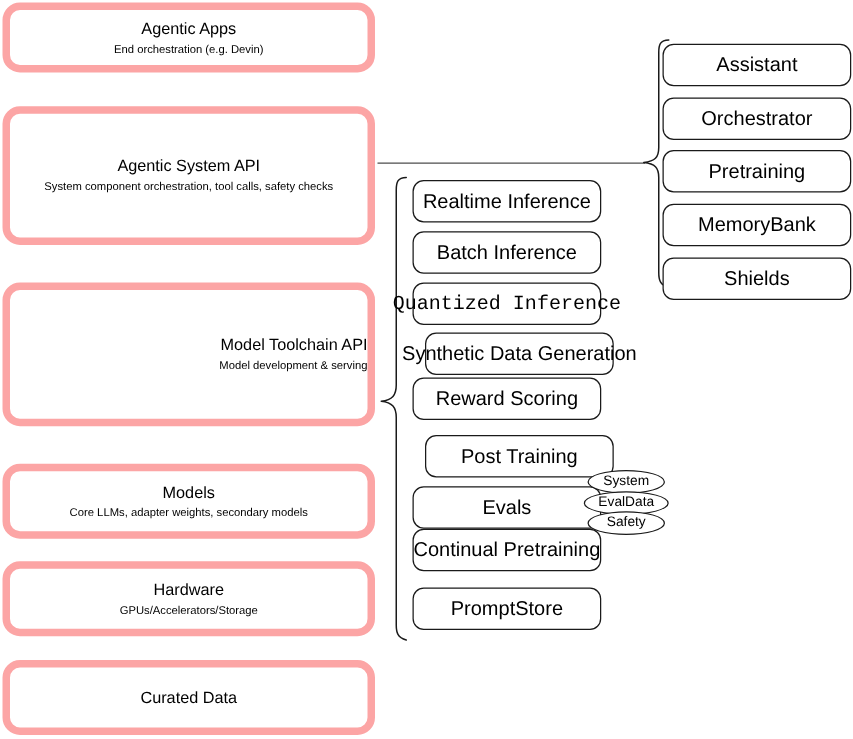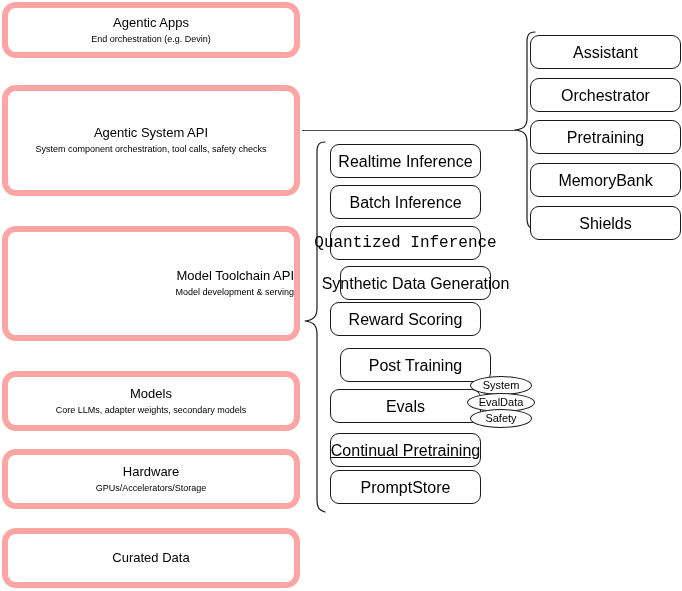--- a/index.html
+++ b/index.html
@@ -160,21 +160,21 @@
   </div>
   <div class="box cap-box" style="left:330px;top:302px;text-align:right;">
     <div class="title">Reward Scoring</div>
   </div>
   <div class="box cap-box" style="left:340px;top:348px;">
     <div class="title">Post Training</div>
   </div>
   <div class="box cap-box" style="left:330px;top:389px;">
     <div class="title">Evals</div>
   </div>
-  <div class="box cap-box" style="left:330px;top:433px;text-decoration:underline;">
+  <div class="box cap-box" style="left:330px;top:423px;">
     <div class="title">Continual Pretraining</div>
   </div>
   <div class="box cap-box" style="left:330px;top:470px;">
     <div class="title">PromptStore</div>
   </div>
 
   <div class="pill" style="left:470px;top:376px;width:62px;height:19px;">System</div>
   <div class="pill" style="left:467px;top:393px;width:68px;height:19px;">EvalData</div>
   <div class="pill" style="left:470px;top:409px;width:62px;height:19px;">Safety</div>
 

